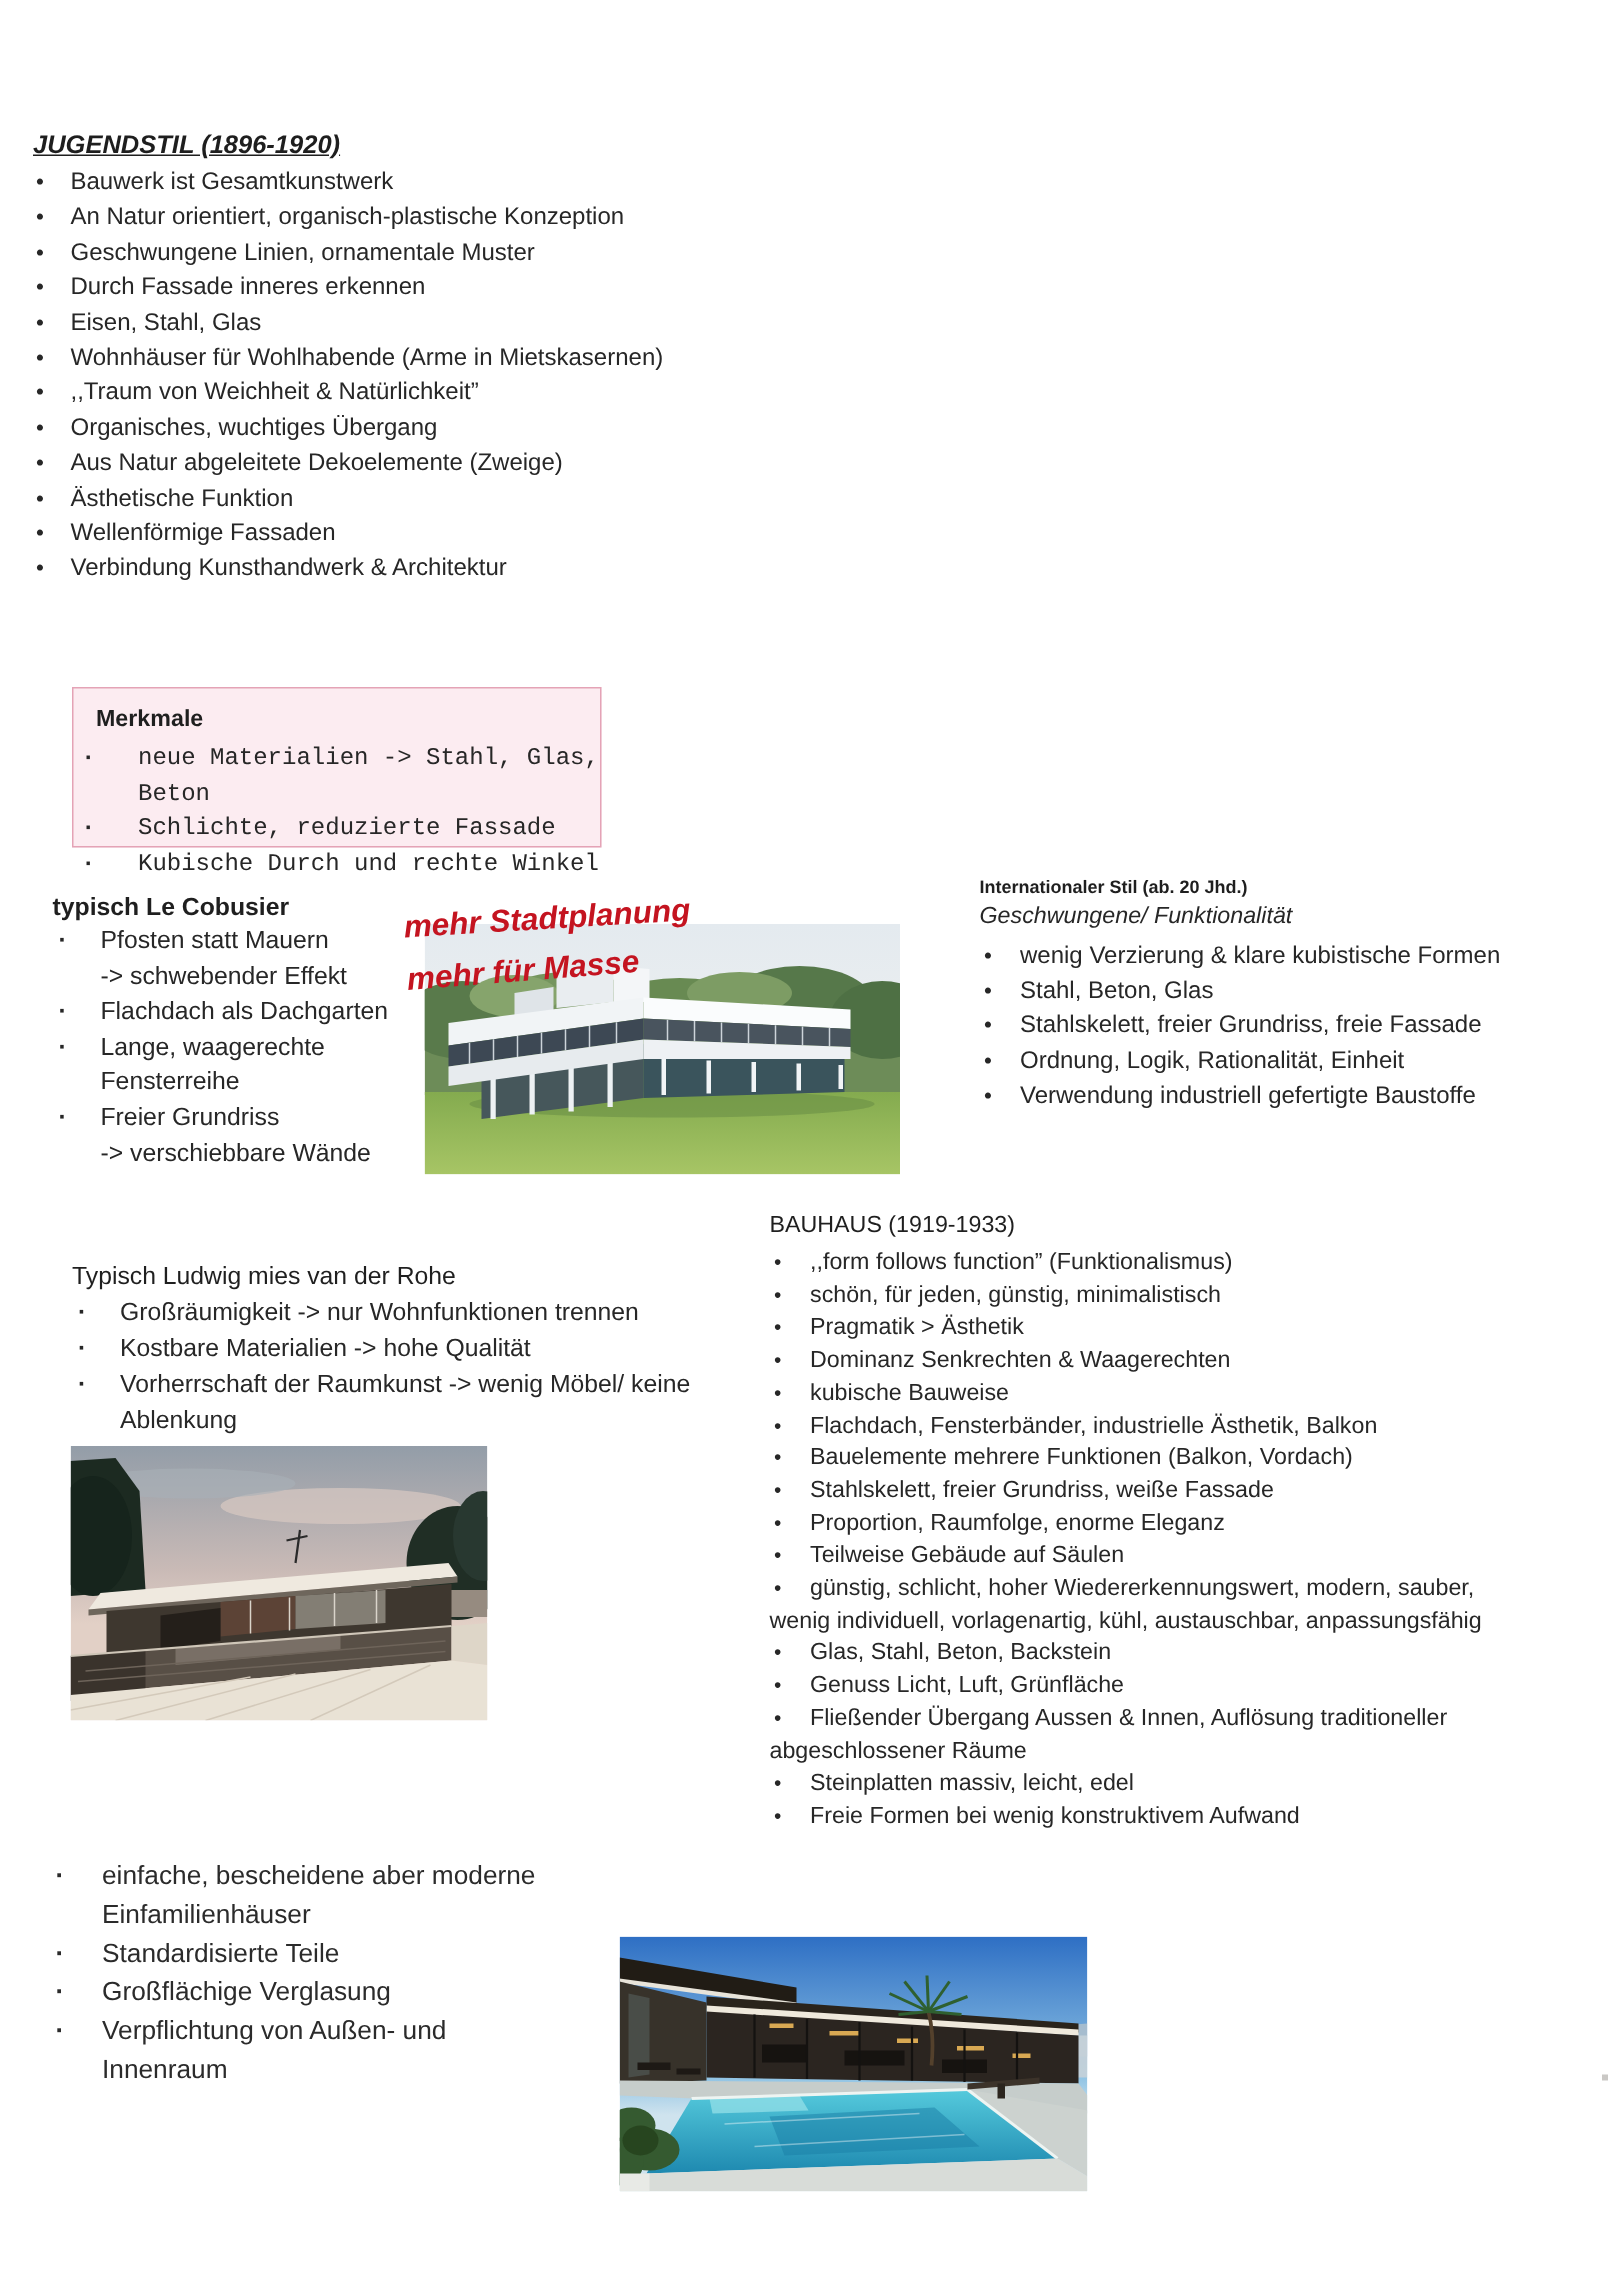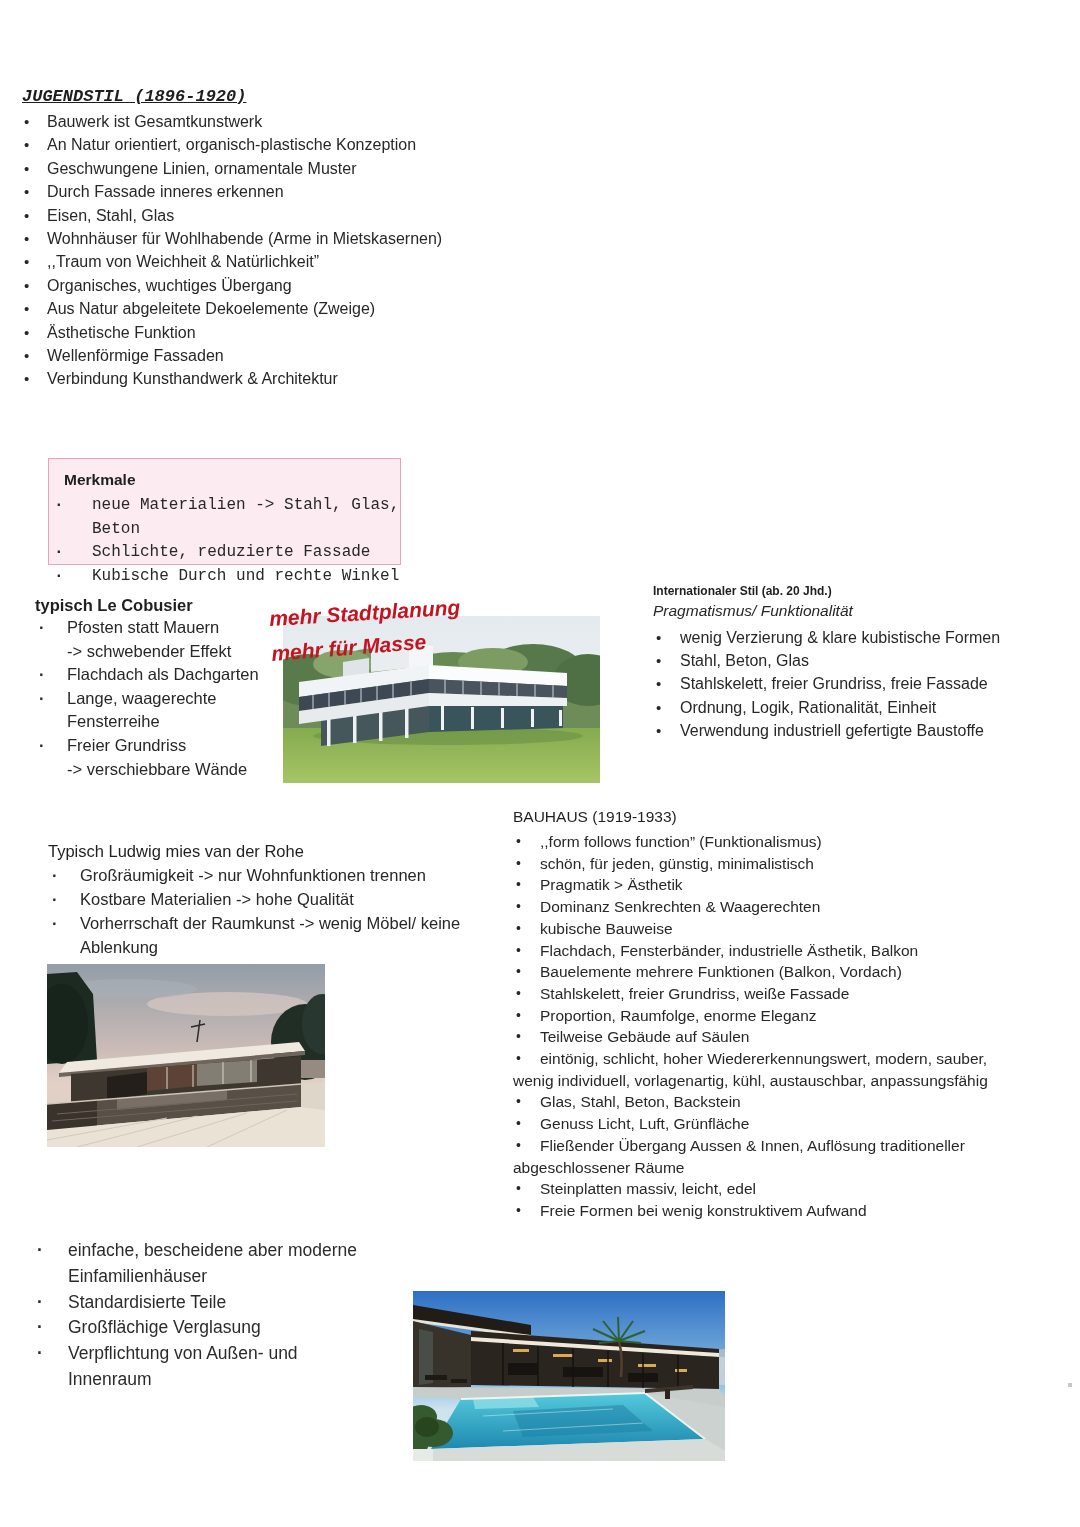--- a/index.html
+++ b/index.html
@@ -4,21 +4,21 @@
 <style>
   html,body{margin:0;padding:0;background:#ffffff;}
   body{width:1080px;height:1527px;position:relative;overflow:hidden;
        font-family:"Liberation Sans","DejaVu Sans",sans-serif;color:#272727;
        -webkit-font-smoothing:antialiased;}
   .sec{position:absolute;}
 
   
   #sec-jug{left:22px;top:86px;width:540px;}
   .jug-title{font-style:italic;font-weight:700;font-size:17px;line-height:22px;
-             text-decoration:underline;color:#1e1e1e;margin-bottom:2px;font-family:Liberation Mono, monospace;}
+             text-decoration:underline;color:#1e1e1e;margin-bottom:2px;}
   .jug-row{position:relative;padding-left:25px;font-size:16px;line-height:23.4px;}
   .jug-row::before{content:"•";position:absolute;left:2px;top:0;font-size:15px;}
 
   
   #box-merkmale{left:48px;top:458px;width:353px;height:107px;box-sizing:border-box;
                 background:#fcecf1;border:1.5px solid #e4a3b6;padding-top:11px;}
   .merk-title{font-weight:700;font-size:15.5px;line-height:20px;margin-left:15px;margin-bottom:4px;color:#1f1f1f;}
   .merk-row{position:relative;padding-left:43px;font-size:16px;line-height:23.7px;font-family:Liberation Mono, monospace;}
   .merk-row::before{content:"·";position:absolute;left:5px;top:0;font-weight:700;}
 
@@ -166,41 +166,41 @@
         <line x1="252" y1="68.4" x2="252" y2="80.8"></line>
     <line x1="270" y1="69.3" x2="270" y2="81.5"></line>
   </g>
   <polygon points="16,95 146,77 146,90 16,108" fill="#e7ebee"></polygon>
   <polygon points="146,77 284,82 284,90 146,90" fill="#eef1f4"></polygon>
 </svg>
 </div>
 
 <section class="sec" id="sec-intl">
   <div class="intl-title">Internationaler Stil (ab. 20 Jhd.)</div>
-  <div class="intl-sub">Pragmatismus/ Funktionalität</div>
+  <div class="intl-sub">Geschwungene/ Funktionalität</div>
   <div class="intl-row">wenig Verzierung &amp; klare kubistische Formen</div>
   <div class="intl-row">Stahl, Beton, Glas</div>
   <div class="intl-row">Stahlskelett, freier Grundriss, freie Fassade</div>
   <div class="intl-row">Ordnung, Logik, Rationalität, Einheit</div>
   <div class="intl-row">Verwendung industriell gefertigte Baustoffe</div>
 </section>
 
 <section class="sec" id="sec-bau">
   <div class="bau-title">BAUHAUS (1919-1933)</div>
   <div class="bau-row b">,,form follows function” (Funktionalismus)</div>
   <div class="bau-row b">schön, für jeden, günstig, minimalistisch</div>
   <div class="bau-row b">Pragmatik &gt; Ästhetik</div>
   <div class="bau-row b">Dominanz Senkrechten &amp; Waagerechten</div>
   <div class="bau-row b">kubische Bauweise</div>
   <div class="bau-row b">Flachdach, Fensterbänder, industrielle Ästhetik, Balkon</div>
   <div class="bau-row b">Bauelemente mehrere Funktionen (Balkon, Vordach)</div>
   <div class="bau-row b">Stahlskelett, freier Grundriss, weiße Fassade</div>
   <div class="bau-row b">Proportion, Raumfolge, enorme Eleganz</div>
   <div class="bau-row b">Teilweise Gebäude auf Säulen</div>
-  <div class="bau-row b">eintönig, schlicht, hoher Wiedererkennungswert, modern, sauber,</div>
+  <div class="bau-row b">günstig, schlicht, hoher Wiedererkennungswert, modern, sauber,</div>
   <div class="bau-row cont">wenig individuell, vorlagenartig, kühl, austauschbar, anpassungsfähig</div>
   <div class="bau-row b">Glas, Stahl, Beton, Backstein</div>
   <div class="bau-row b">Genuss Licht, Luft, Grünfläche</div>
   <div class="bau-row b">Fließender Übergang Aussen &amp; Innen, Auflösung traditioneller</div>
   <div class="bau-row cont">abgeschlossener Räume</div>
   <div class="bau-row b">Steinplatten massiv, leicht, edel</div>
   <div class="bau-row b">Freie Formen bei wenig konstruktivem Aufwand</div>
 </section>
 
 <section class="sec" id="sec-mies">

